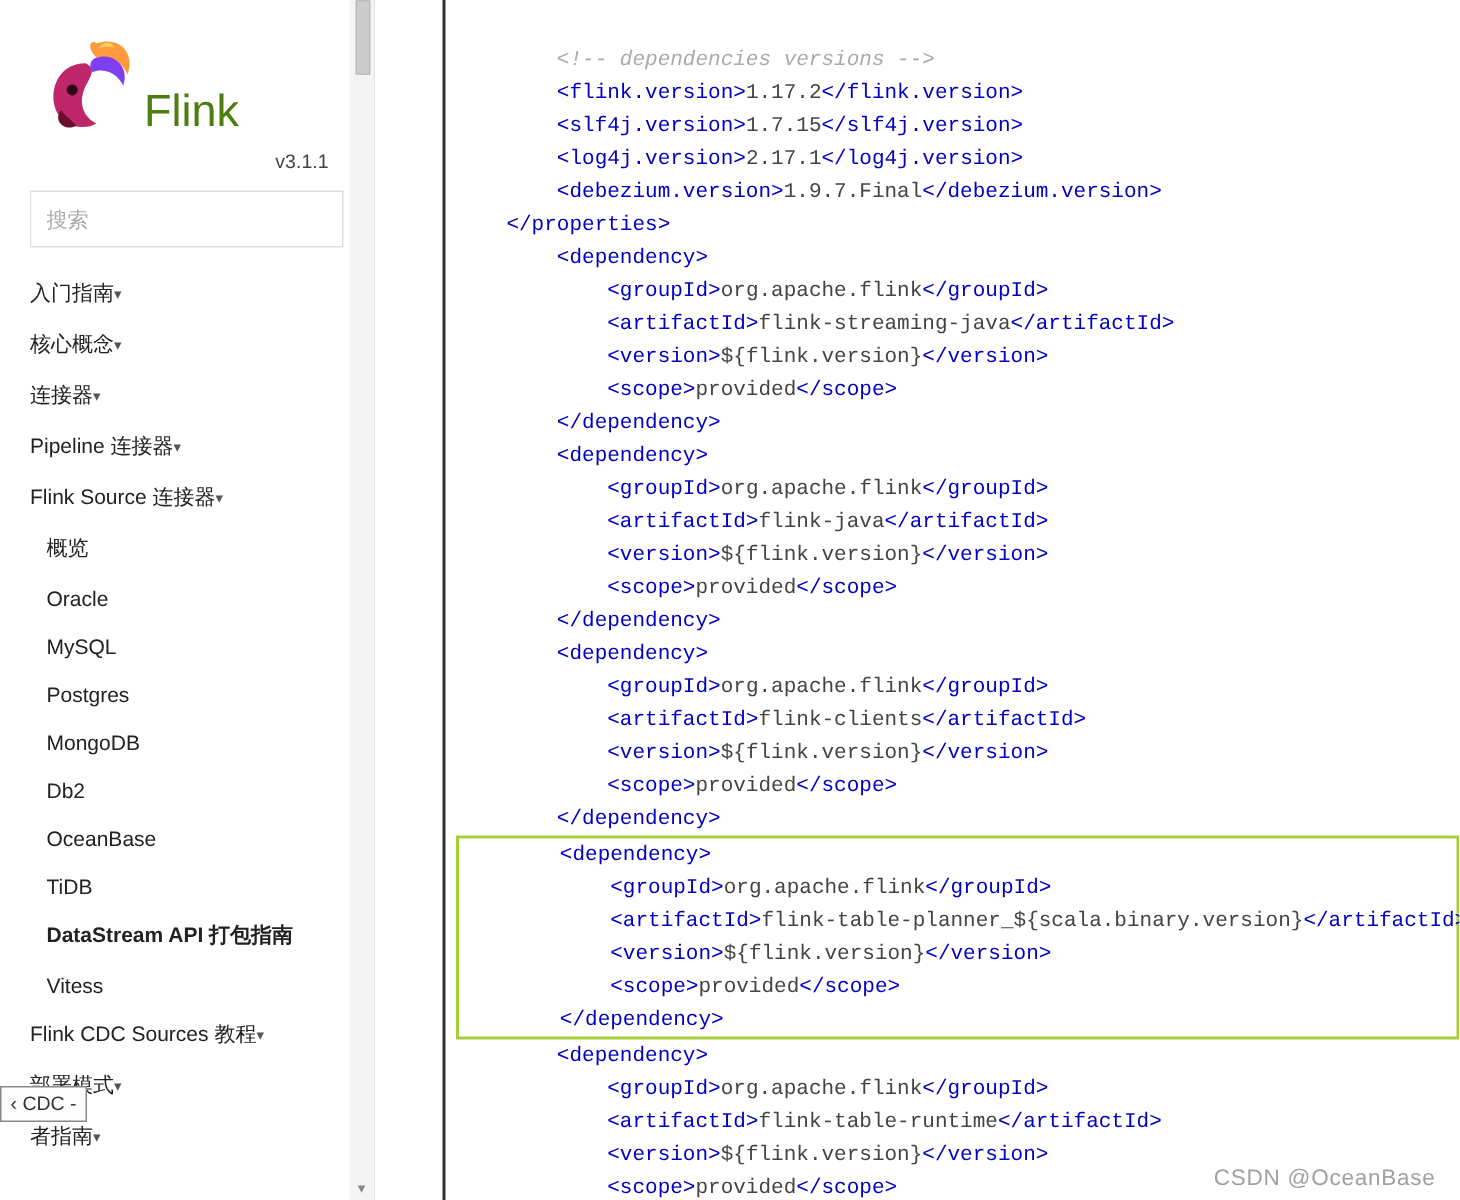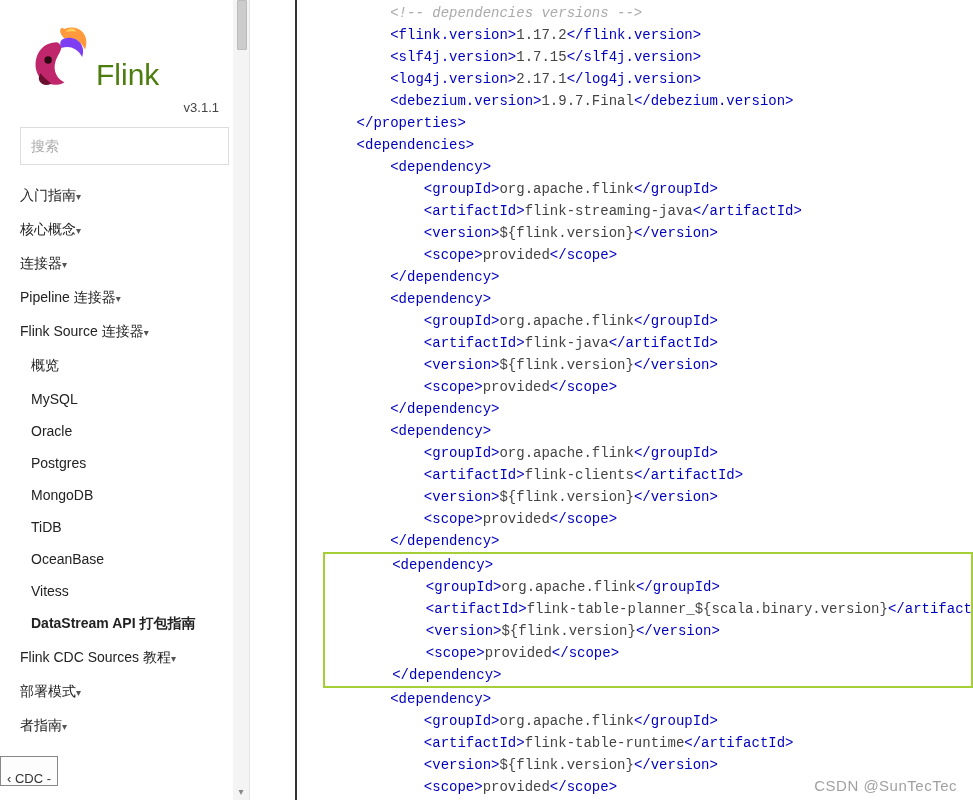--- a/index.html
+++ b/index.html
@@ -50,22 +50,23 @@
   .divider {
     width: 2px; background: #333;
     flex-shrink: 0;
     margin-left: 45px;
   }
   .main {
     flex: 1; overflow: hidden;
     font-family: "Courier New", monospace;
     font-size: 14px;
     line-height: 22px;
-    padding-left: 26px;
+    padding-left: 7px;
     padding-top: 2px;
+    margin-top: 27px;
   }
   .code-line { white-space: pre; }
   .highlighted-box {
     border: 2px solid #a6ce39;
     margin: 0;
   }
   .tag { color: #0000c0; }
   .cmt { color: #aaa; font-style: italic; }
   .txt { color: #444; }
   .sidebar-scrollbar {
@@ -74,23 +75,23 @@
   }
   .sb-thumb {
     position: absolute; right: 2px; top: 0; width: 10px; height: 50px;
     background: #ccc; border: 1px solid #bbb; border-radius: 1px;
   }
   .sb-arrow {
     position: absolute; right: 2px; bottom: 2px; width: 12px; height: 12px;
     color: #888; font-size: 10px; text-align: center;
   }
   .tooltip-overlay {
-    position: absolute; left: 0; top: 756px;
+    position: absolute; left: 0; top: 724px;
     background: #fdfdfd; border: 1px solid #888;
-    height: 24px; padding: 14px 6px; font-size: 13px; color: #333;
+    height: 24px; padding: 3px 6px; font-size: 13px; color: #333;
     z-index: 50;
   }
   .watermark {
     position: absolute; right: 16px; bottom: 6px;
     color: rgba(120,120,120,.7); font-size: 15px; font-family: Arial, sans-serif;
     letter-spacing: .5px;
   }
 </style>
 </head>
 <body>
@@ -137,42 +138,45 @@
           <span class="caret">▾</span>
         </div>
         <div class="nav-sub">
           <span>Flink Source 连接器</span>
           <span class="caret">▾</span>
         </div>
         <div class="nav-leaf">
           <span>概览</span>
         </div>
         <div class="nav-leaf">
+          <span>Oracle</span>
+        </div>
+        <div class="nav-leaf">
           <span>MySQL</span>
         </div>
         <div class="nav-leaf">
-          <span>Oracle</span>
-        </div>
-        <div class="nav-leaf">
           <span>Postgres</span>
         </div>
         <div class="nav-leaf">
           <span>MongoDB</span>
         </div>
         <div class="nav-leaf">
+          <span>Db2</span>
+        </div>
+        <div class="nav-leaf">
+          <span>OceanBase</span>
+        </div>
+        <div class="nav-leaf">
           <span>TiDB</span>
-        </div>
-        <div class="nav-leaf">
-          <span>OceanBase</span>
-        </div>
-        <div class="nav-leaf">
-          <span>Vitess</span>
         </div>
         <div class="nav-leaf active">
           <span>DataStream API 打包指南</span>
+        </div>
+        <div class="nav-leaf">
+          <span>Vitess</span>
         </div>
         <div class="nav-sub">
           <span>Flink CDC Sources 教程</span>
           <span class="caret">▾</span>
         </div>
         <div class="nav-item">
           <span>部署模式</span>
           <span class="caret">▾</span>
         </div>
         <div class="nav-item">
@@ -184,21 +188,20 @@
 
   <div class="divider"></div>
 
   <div class="main" id="code-root">
       <div class="code-line">        <span class="cmt">&lt;!-- dependencies versions --&gt;</span></div>
       <div class="code-line">        <span class="tag">&lt;flink.version&gt;</span><span class="txt">1.17.2</span><span class="tag">&lt;/flink.version&gt;</span></div>
       <div class="code-line">        <span class="tag">&lt;slf4j.version&gt;</span><span class="txt">1.7.15</span><span class="tag">&lt;/slf4j.version&gt;</span></div>
       <div class="code-line">        <span class="tag">&lt;log4j.version&gt;</span><span class="txt">2.17.1</span><span class="tag">&lt;/log4j.version&gt;</span></div>
       <div class="code-line">        <span class="tag">&lt;debezium.version&gt;</span><span class="txt">1.9.7.Final</span><span class="tag">&lt;/debezium.version&gt;</span></div>
       <div class="code-line">    <span class="tag">&lt;/properties&gt;</span></div>
-      <div class="code-line">    <span class="tag">&lt;dependencies&gt;</span></div>
       <div class="code-line">        <span class="tag">&lt;dependency&gt;</span></div>
       <div class="code-line">            <span class="tag">&lt;groupId&gt;</span><span class="txt">org.apache.flink</span><span class="tag">&lt;/groupId&gt;</span></div>
       <div class="code-line">            <span class="tag">&lt;artifactId&gt;</span><span class="txt">flink-streaming-java</span><span class="tag">&lt;/artifactId&gt;</span></div>
       <div class="code-line">            <span class="tag">&lt;version&gt;</span><span class="txt">${flink.version}</span><span class="tag">&lt;/version&gt;</span></div>
       <div class="code-line">            <span class="tag">&lt;scope&gt;</span><span class="txt">provided</span><span class="tag">&lt;/scope&gt;</span></div>
       <div class="code-line">        <span class="tag">&lt;/dependency&gt;</span></div>
       <div class="code-line">        <span class="tag">&lt;dependency&gt;</span></div>
       <div class="code-line">            <span class="tag">&lt;groupId&gt;</span><span class="txt">org.apache.flink</span><span class="tag">&lt;/groupId&gt;</span></div>
       <div class="code-line">            <span class="tag">&lt;artifactId&gt;</span><span class="txt">flink-java</span><span class="tag">&lt;/artifactId&gt;</span></div>
       <div class="code-line">            <span class="tag">&lt;version&gt;</span><span class="txt">${flink.version}</span><span class="tag">&lt;/version&gt;</span></div>
@@ -221,13 +224,13 @@
       <div class="code-line">        <span class="tag">&lt;dependency&gt;</span></div>
       <div class="code-line">            <span class="tag">&lt;groupId&gt;</span><span class="txt">org.apache.flink</span><span class="tag">&lt;/groupId&gt;</span></div>
       <div class="code-line">            <span class="tag">&lt;artifactId&gt;</span><span class="txt">flink-table-runtime</span><span class="tag">&lt;/artifactId&gt;</span></div>
       <div class="code-line">            <span class="tag">&lt;version&gt;</span><span class="txt">${flink.version}</span><span class="tag">&lt;/version&gt;</span></div>
       <div class="code-line">            <span class="tag">&lt;scope&gt;</span><span class="txt">provided</span><span class="tag">&lt;/scope&gt;</span></div>
       <div class="code-line">        </div>
     </div>
 </div>
 
 <div class="tooltip-overlay">‹ CDC -</div>
-<div class="watermark">CSDN @SunTecTec</div>
+<div class="watermark">CSDN @OceanBase</div>
 
 </body></html>

